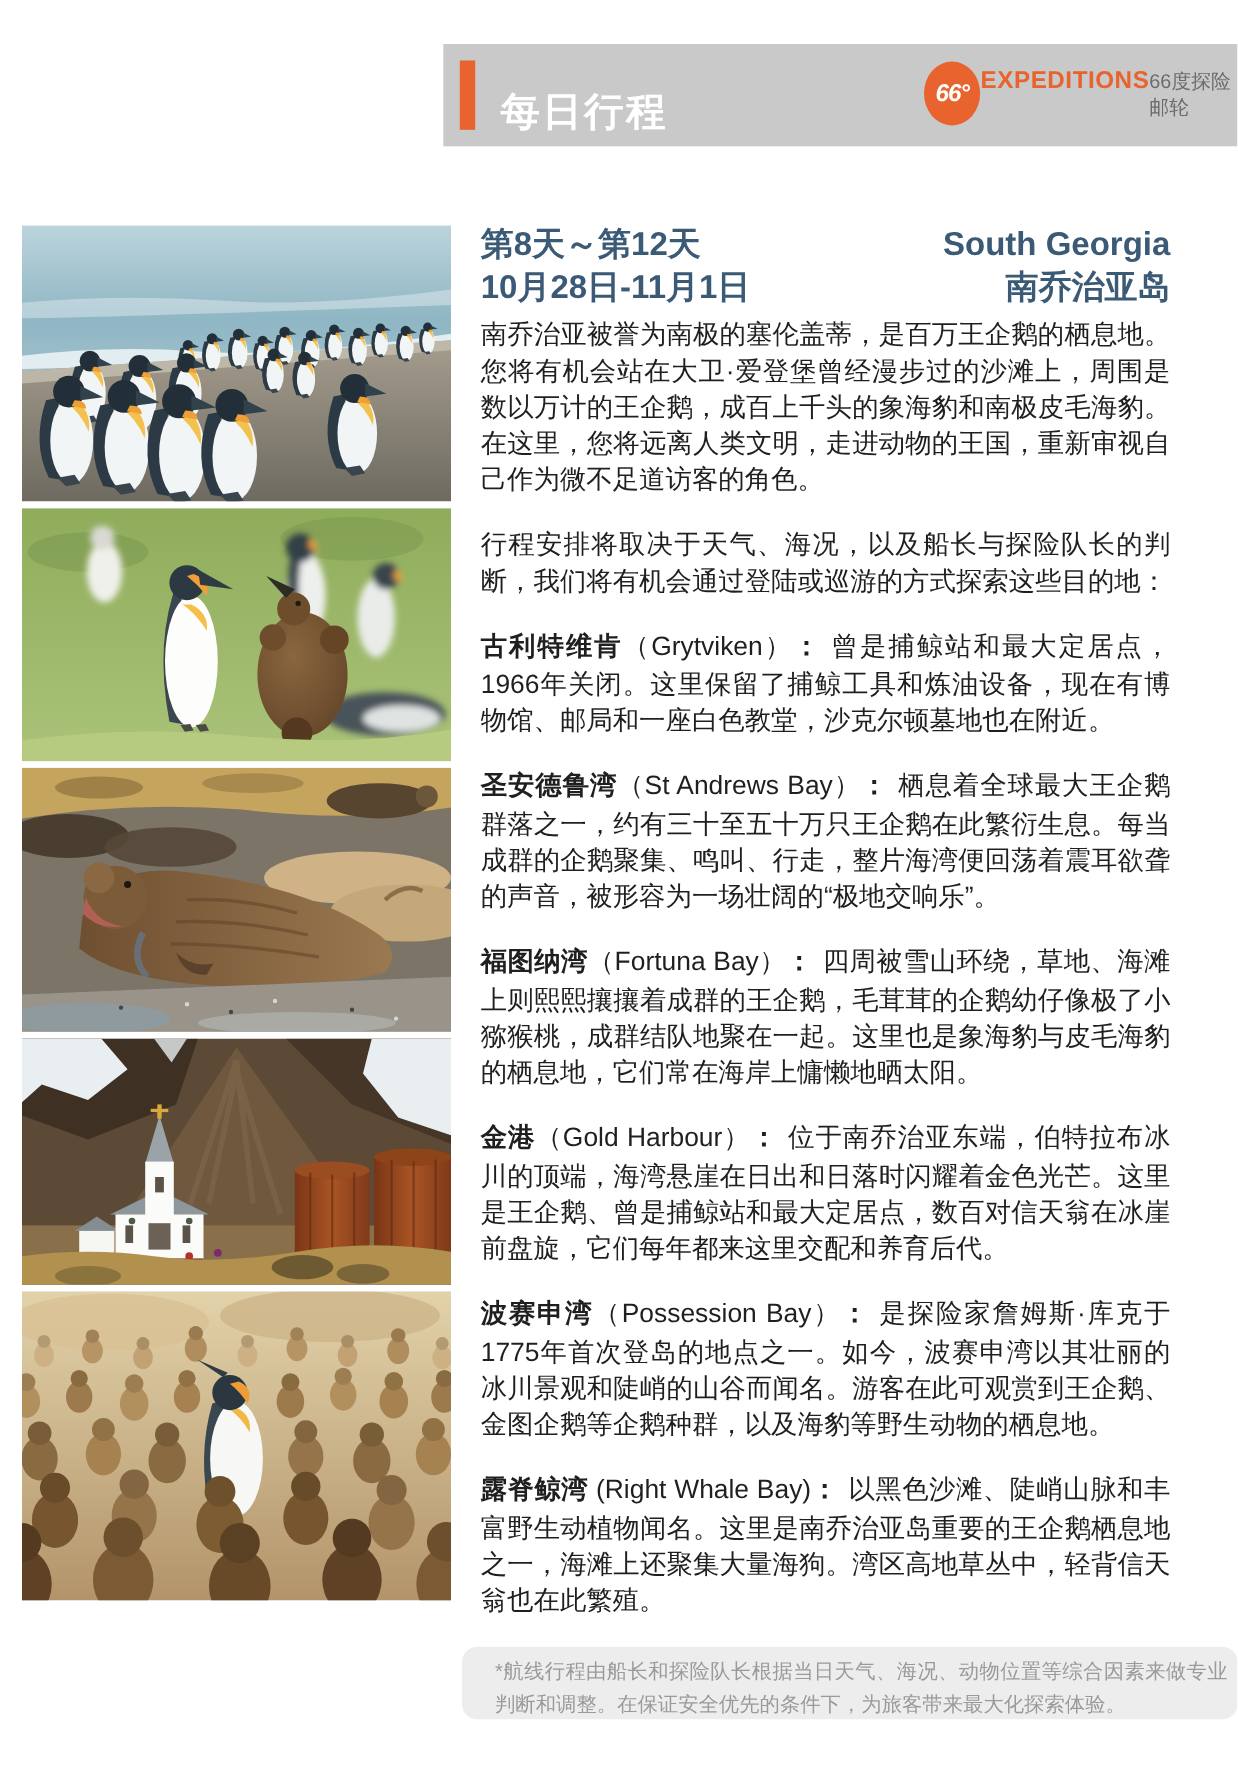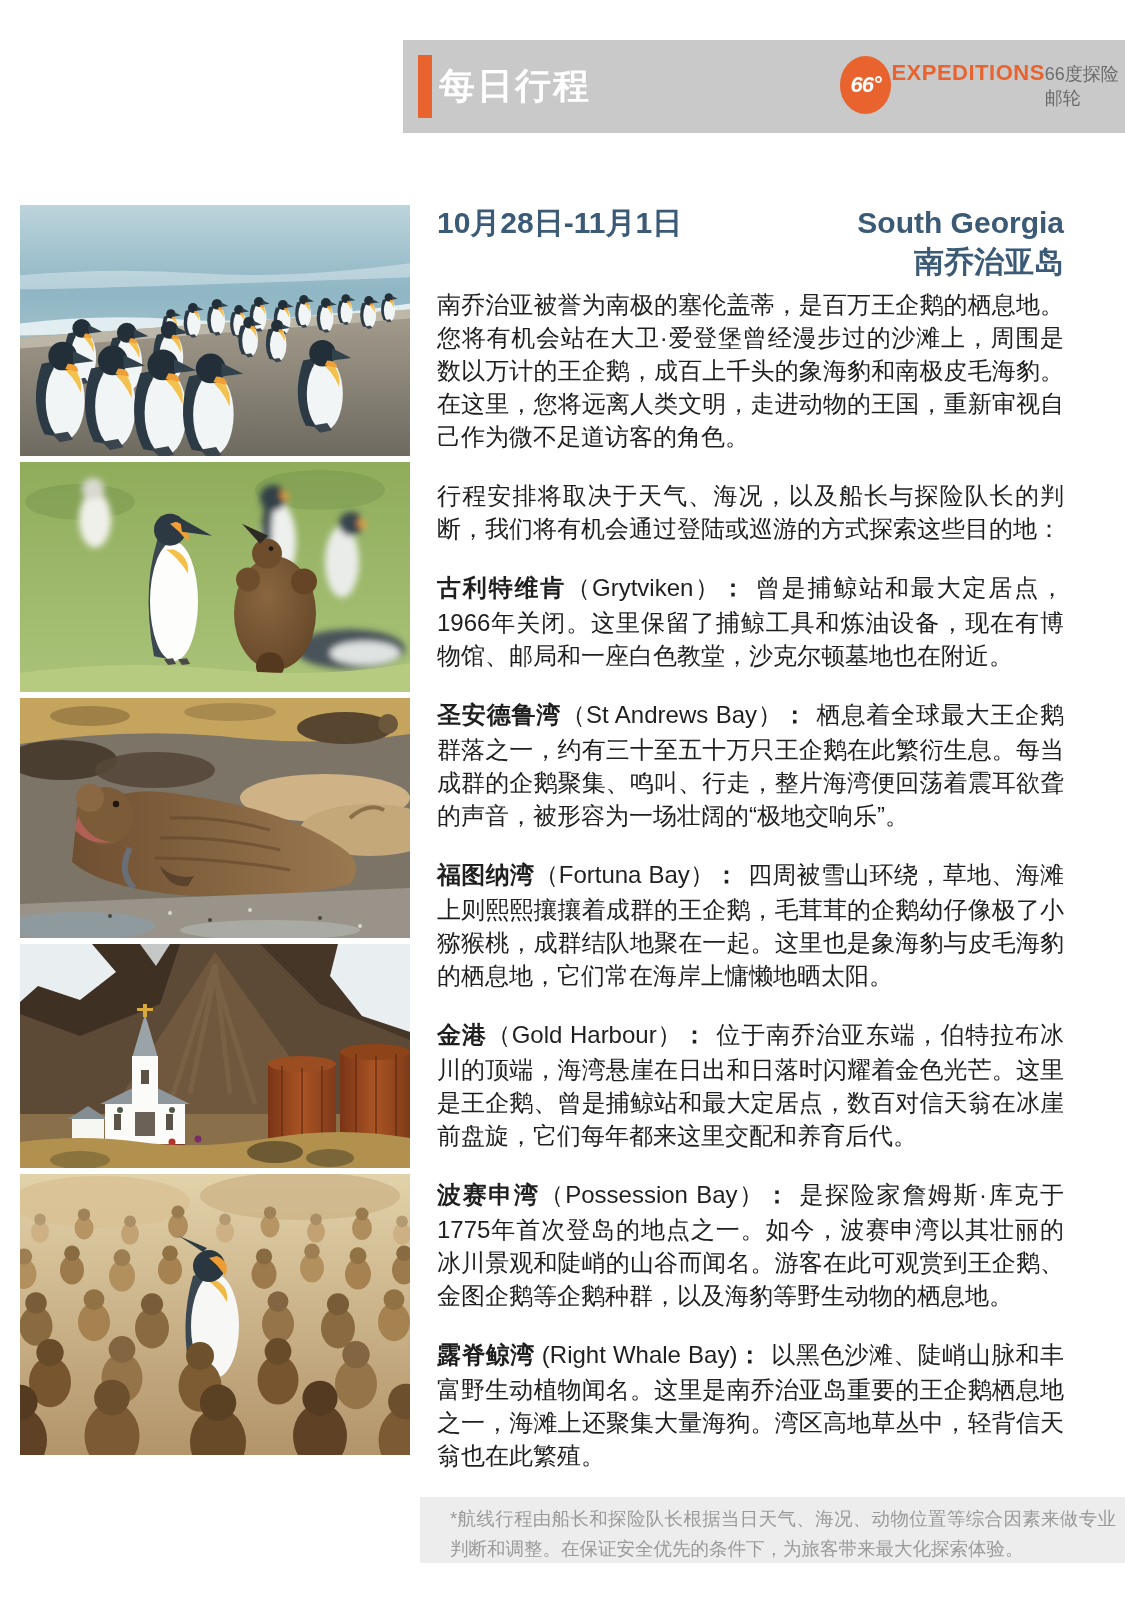--- a/index.html
+++ b/index.html
@@ -6,21 +6,21 @@
   body{
     width:1125px;height:1624px;background:#ffffff;overflow:hidden;
     font-family:"Liberation Sans","DejaVu Sans",sans-serif;
     -webkit-font-smoothing:antialiased;
   }
   .page{position:relative;width:1125px;height:1624px;background:#fff;}
 
   
   .topbar{position:absolute;left:403px;top:40px;width:722px;height:93px;background:#C9C9C9;}
   .accent-bar{position:absolute;left:15px;top:15px;width:14px;height:63px;background:#E8632D;}
-  .page-title{position:absolute;left:36px;top:24px;margin:0;font-size:36px;line-height:44px;
+  .page-title{position:absolute;left:36px;top:24px;margin:16px;font-size:36px;line-height:44px;
     font-weight:bold;color:#ffffff;letter-spacing:2px;}
   .logo{position:absolute;left:437px;top:16px;display:flex;align-items:center;gap:0;}
   .logo-circle{width:58px;height:58px;border-radius:50%;background:#E8632D;color:#fff;
     display:flex;align-items:center;justify-content:center;font-weight:bold;font-size:22px;
     font-style:italic;letter-spacing:-1px;}
   .logo-text{display:flex;flex-direction:row;justify-content:center;}
   .logo-brand{color:#E8632D;font-weight:bold;font-size:22px;line-height:26px;letter-spacing:.5px;}
   .logo-brand-cn{color:#6B6B6B;font-size:18px;line-height:24px;margin-top:2px;}
 
   
@@ -36,21 +36,21 @@
   .content{position:absolute;left:437px;top:203px;width:627px;}
   .title-row{display:flex;justify-content:space-between;color:#3B5A76;font-weight:bold;}
   .title-left div,.title-right div{font-size:30px;line-height:39px;}
   .title-right{text-align:right;}
   .para{margin:26px 0 0 0;font-size:24px;line-height:33px;color:#1F1F1F;text-align:justify;}
   .para.first{margin-top:7px;}
   .dest b{font-weight:bold;font-family:Liberation Mono, monospace;}
   .dest .colon{margin-right:9px;}
 
   
-  .footer-bar{position:absolute;left:420px;top:1497px;width:705px;height:66px;background:#EDEDED;}
+  .footer-bar{position:absolute;left:420px;top:1497px;width:705px;height:66px;background:#EDEDED;border-radius:14px;}
   .footer-disclaimer{position:absolute;left:30px;top:7px;width:666px;margin:0;
     font-size:18.5px;line-height:30px;color:#9A9A9A;text-align:justify;}
 </style>
 </head>
 <body>
 
 <div class="page">
 
   <header class="topbar">
     <div class="accent-bar"></div>
@@ -318,20 +318,21 @@
       <use href="#ch5" transform="translate(92,262) scale(2.75)" style="color:#7c5a34"></use>
       <use href="#ch5" transform="translate(198,268) scale(2.8)" style="color:#684a28"></use>
       <use href="#ch5" transform="translate(300,262) scale(2.7)" style="color:#5f4226"></use>
       <use href="#ch5" transform="translate(386,266) scale(2.75)" style="color:#7c5a34"></use>
     </svg>
   </figure>
 
   <main class="content">
     <div class="title-row">
       <div class="title-left">
+        <div>第8天～第12天</div>
         <div>10月28日-11月1日</div>
       </div>
       <div class="title-right">
         <div>South Georgia</div>
         <div>南乔治亚岛</div>
       </div>
     </div>
 
     <p class="para first">南乔治亚被誉为南极的塞伦盖蒂，是百万王企鹅的栖息地。您将有机会站在大卫·爱登堡曾经漫步过的沙滩上，周围是数以万计的王企鹅，成百上千头的象海豹和南极皮毛海豹。在这里，您将远离人类文明，走进动物的王国，重新审视自己作为微不足道访客的角色。</p>
     <p class="para">行程安排将取决于天气、海况，以及船长与探险队长的判断，我们将有机会通过登陆或巡游的方式探索这些目的地：</p>

